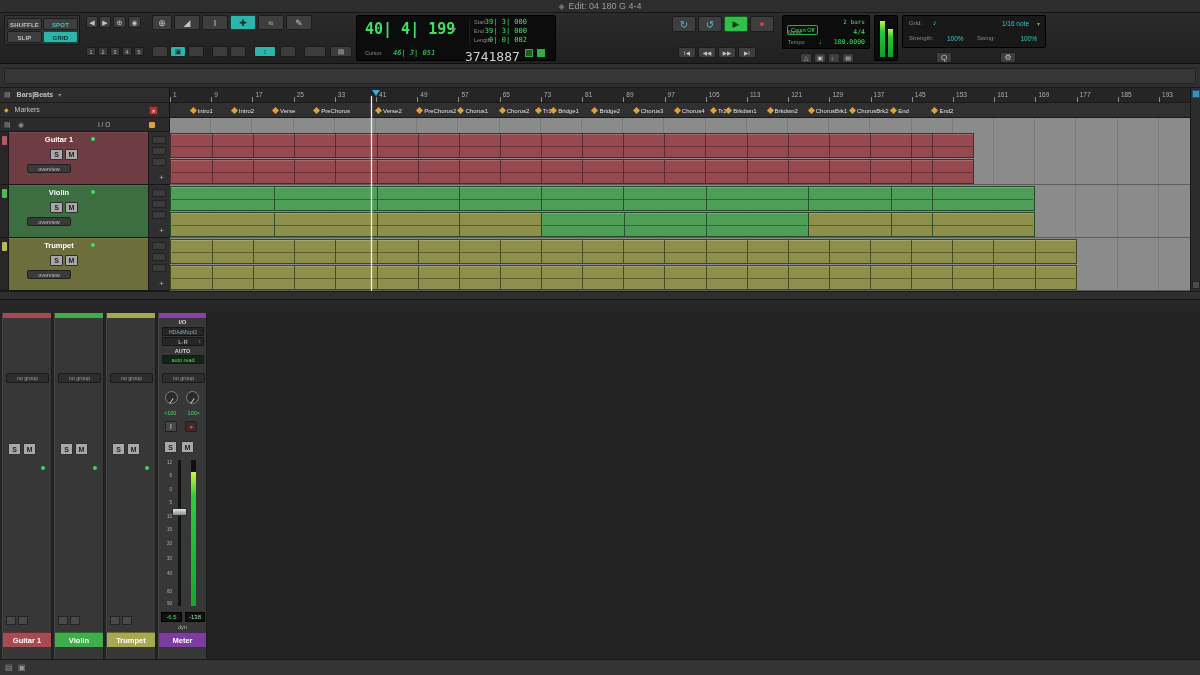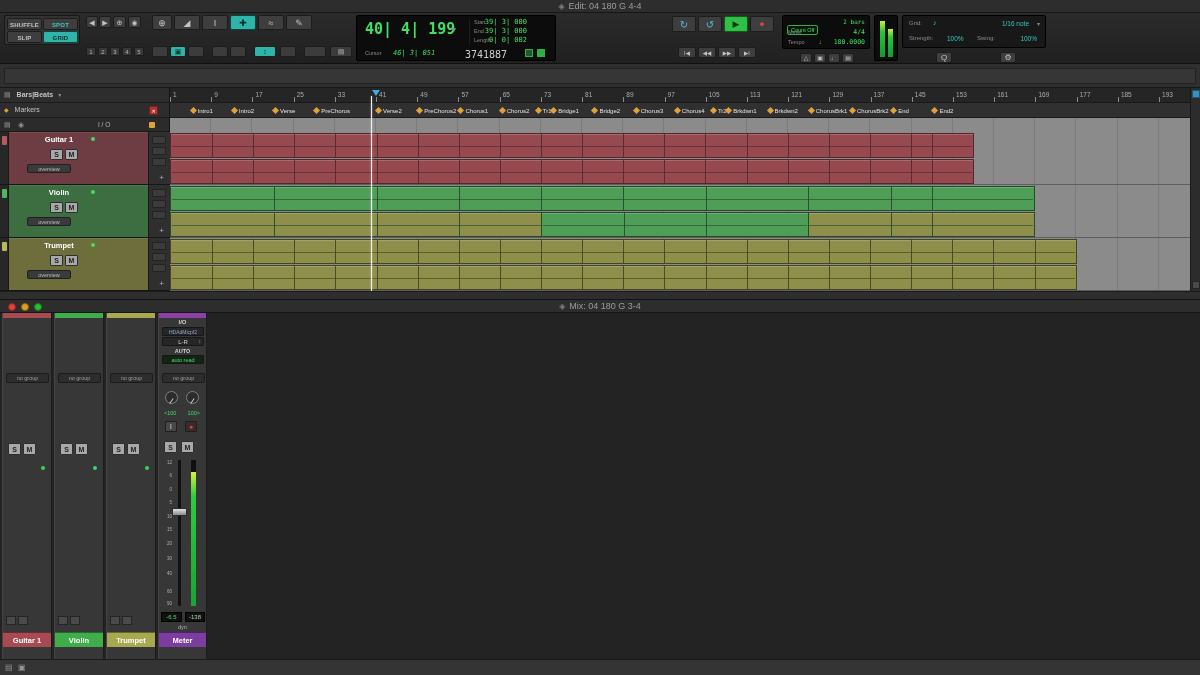--- a/index.html
+++ b/index.html
@@ -148,21 +148,21 @@
       <div class="glabel" style="position:absolute;left:95px;top:9px;font-size:8px;">▾</div>
       <div class="tick-sep" style="left:112px;top:3px;width:1px;height:26px;background:#1f1f1f;"></div>
       <div class="glabel" style="position:absolute;left:117px;top:3px;font-size:5.5px;">Start</div>
       <div class="green mono lcdsm" style="position:absolute;right:28px;top:2px;">39| 3| 000</div>
       <div class="glabel" style="position:absolute;left:117px;top:12px;font-size:5.5px;">End</div>
       <div class="green mono lcdsm" style="position:absolute;right:28px;top:11px;">39| 3| 000</div>
       <div class="glabel" style="position:absolute;left:117px;top:21px;font-size:5.5px;">Length</div>
       <div class="green mono lcdsm" style="position:absolute;right:28px;top:20px;">0| 0| 002</div>
       <div class="glabel" style="position:absolute;left:8px;top:34px;font-size:5.5px;">Cursor</div>
       <div class="green mono lcdsm" style="position:absolute;left:36px;top:33px;font-style:italic;">46| 3| 051</div>
-      <div class="mono" style="position:absolute;left:108px;top:33px;font-size:10px;color:#cfcfcf;">3741887</div>
+      <div class="mono" style="position:absolute;left:108px;top:33px;font-size:13px;color:#cfcfcf;">3741887</div>
       <div style="position:absolute;right:22px;top:33px;width:8px;height:8px;background:#1d5c28;border:1px solid #2fae44;"></div>
       <div style="position:absolute;right:10px;top:33px;width:8px;height:8px;background:#2fae44;border:1px solid #2fae44;"></div>
     </div>
 
 
     <div class="tbtn blueic" style="left:672px;top:3px;width:24px;height:16px;line-height:15px;font-size:10px;">↻</div>
     <div class="tbtn blueic" style="left:698px;top:3px;width:24px;height:16px;line-height:15px;font-size:10px;">↺</div>
     <div class="tbtn" style="left:724px;top:3px;width:24px;height:16px;line-height:15px;font-size:9px;background:#2fc045;color:#0b3a14;border-color:#0f5a20;">▶</div>
     <div class="tbtn" style="left:750px;top:3px;width:24px;height:16px;line-height:15px;font-size:9px;color:#d64040;">●</div>
     <div class="tbtn" style="left:678px;top:34px;width:18px;height:11px;line-height:10px;font-size:5.5px;">I◀</div>
@@ -560,26 +560,20 @@
         </div>
       </div>
     </div>
   <div id="playhead" style="left: 371px;"></div>
   <div id="vscroll">
     <div class="abs" style="left:1px;top:2px;width:8px;height:8px;background:#3a8fc0;border:1px solid #1d5674;"></div>
     <div class="abs" style="left:1px;bottom:2px;width:8px;height:8px;background:#4a4a4a;border:1px solid #242424;"></div>
   </div>
   <div id="editbottom"></div>
 
-  <div class="titlebar" style="top:300px;">
-    <div class="tlight" style="left:8px;background:#df443e;border:1px solid #8f231f;"></div>
-    <div class="tlight" style="left:21px;background:#dd9f23;border:1px solid #8f6412;"></div>
-    <div class="tlight" style="left:34px;background:#29bf34;border:1px solid #137a1c;"></div>
-    <span class="tb-icon">◈</span><span>Mix: 04 180 G 3-4</span>
-  </div>
 
   <div id="mixbody">
     <div id="mix-strips">
         <div class="mstrip" style="left: 2px;">
           <div class="strip-cap" style="background: rgb(168, 74, 82);"></div>
           <div class="group-box">no group</div>
           <div class="sm s">S</div>
           <div class="sm m">M</div>
           <div class="meter-dot"></div>
           <div class="bb b1"></div>

